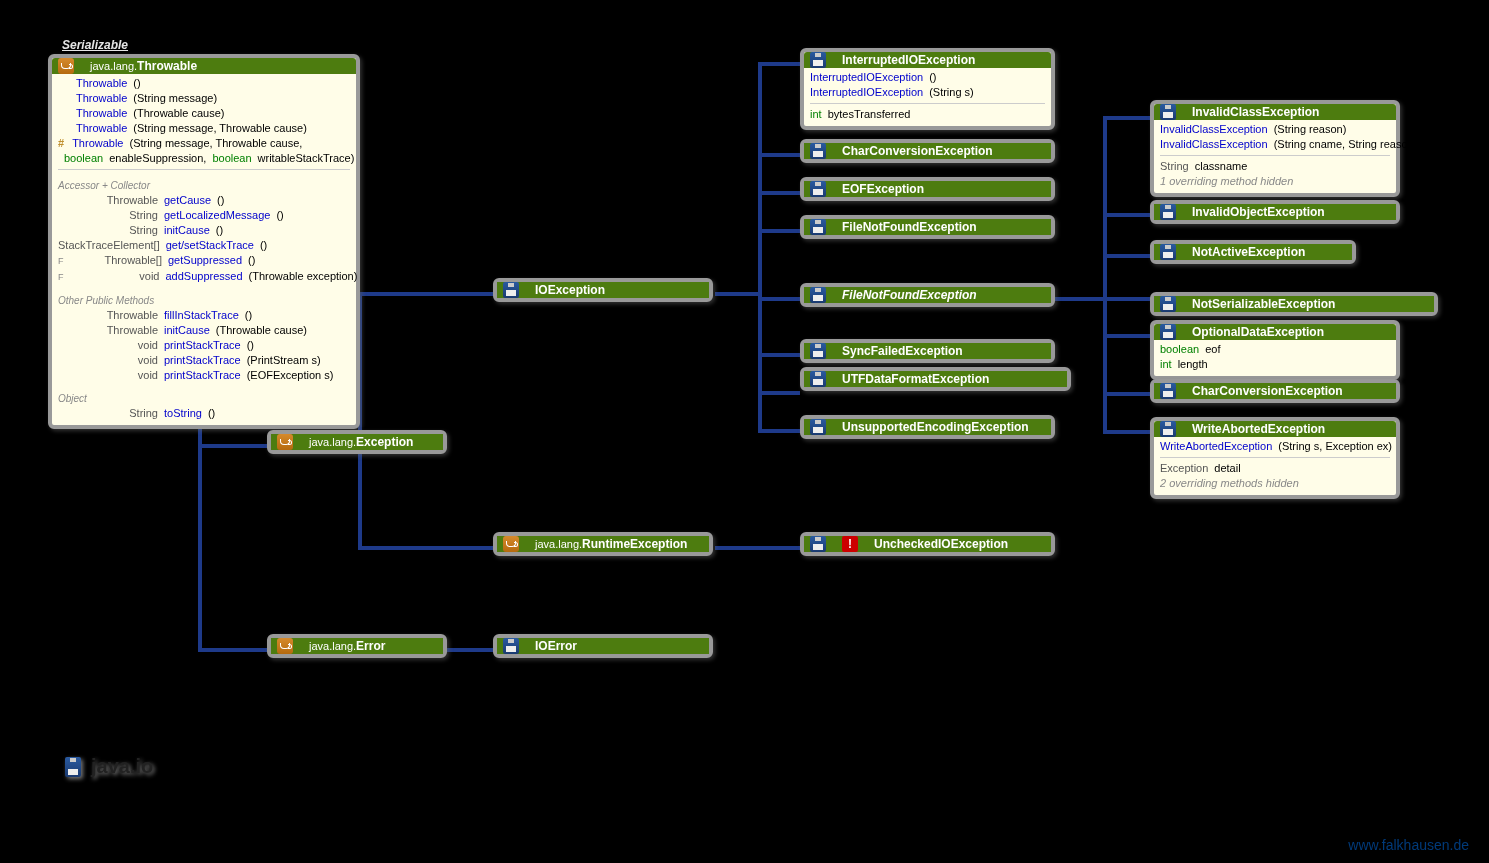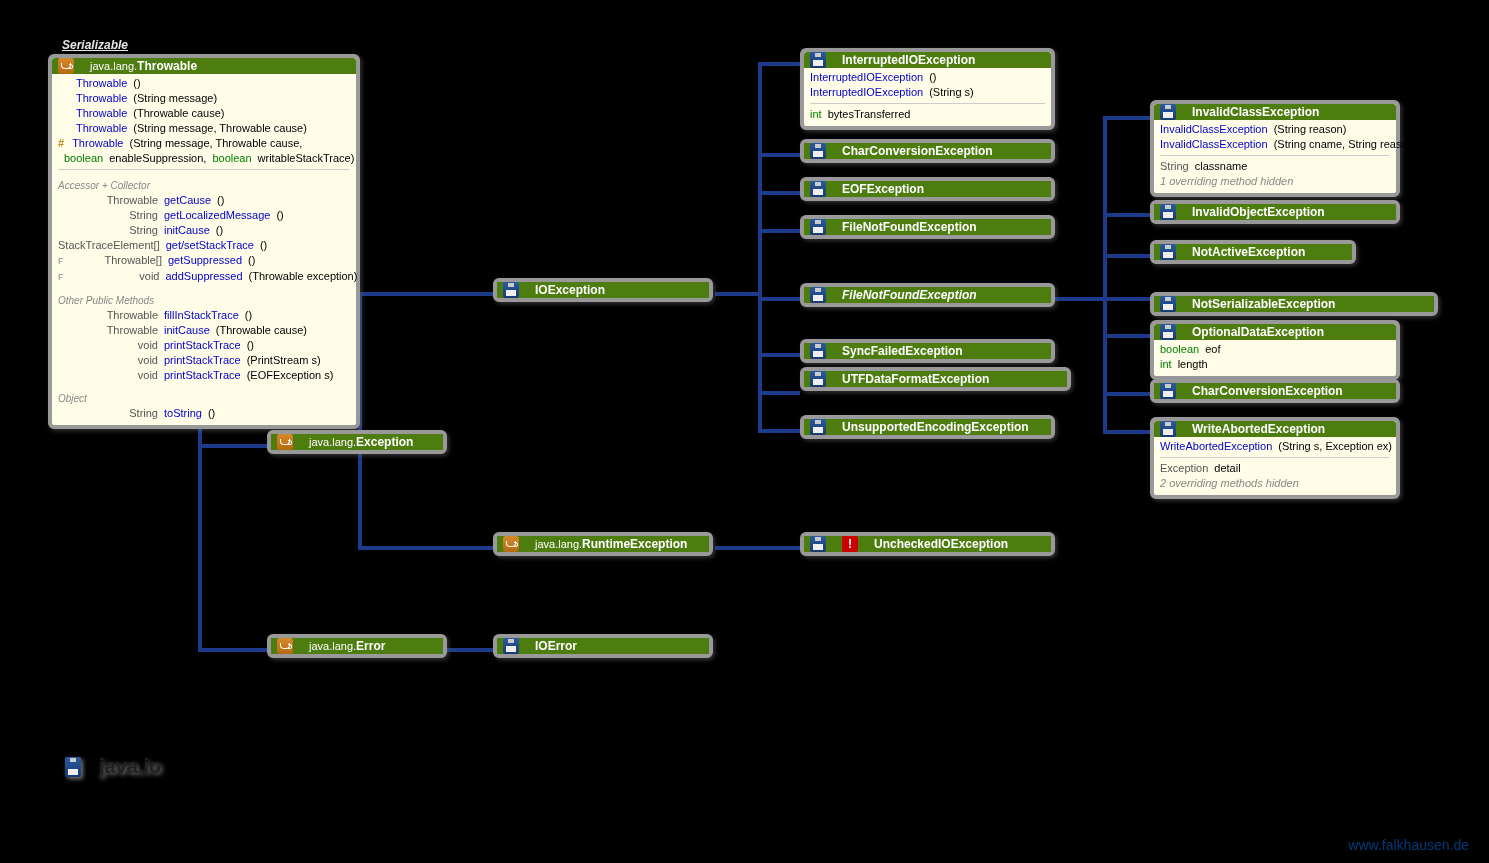--- a/index.html
+++ b/index.html
@@ -13,21 +13,21 @@
 .body{padding:2px 6px 4px;font-size:11px;line-height:15px}
 .section{color:#888;font-style:italic;font-size:10px;margin-top:8px}
 .row{display:flex;gap:6px;align-items:baseline;white-space:nowrap}
 .left{min-width:100px;text-align:right;color:#555}
 .ret{color:#555}
 .name{color:#0000cc}
 .kw{color:#008000}
 .plain{color:#000}
 .note{font-style:italic;color:#888}
 .serializable{position:absolute;color:#e5e5e5;font-style:italic;font-weight:bold;text-decoration:underline;font-size:12px}
-.footer-pkg{position:absolute;font-weight:bold;font-size:20px;color:#222;display:flex;align-items:center;gap:18px;filter:drop-shadow(2px 2px 2px #777)}
+.footer-pkg{position:absolute;font-weight:bold;font-size:20px;color:#222;display:flex;align-items:center;gap:10px;filter:drop-shadow(2px 2px 2px #777)}
 .footer-link{position:absolute;color:#003a7a;font-size:14px}
 .ico{width:16px;height:16px;display:inline-block;flex:0 0 16px}
 .ico.cup{background:linear-gradient(#d68a2c,#b56a0e);border-radius:3px;position:relative}
 .ico.cup::after{content:"";position:absolute;left:3px;top:5px;width:8px;height:5px;border:1px solid #fff;border-top:none;border-radius:0 0 4px 4px}
 .ico.cup::before{content:"";position:absolute;right:1px;top:6px;width:3px;height:3px;border:1px solid #fff;border-left:none;border-radius:0 3px 3px 0}
 .ico.disk{background:linear-gradient(#2a5aa0,#1a3a70);border-radius:2px;position:relative}
 .ico.disk::after{content:"";position:absolute;left:3px;bottom:2px;width:10px;height:6px;background:#eee}
 .ico.disk::before{content:"";position:absolute;left:5px;top:1px;width:6px;height:4px;background:#ccc}
 .bang{width:16px;height:16px;display:flex;align-items:center;justify-content:center;background:#c00;color:#fff;font-weight:bold;border-radius:2px;font-size:12px}
 .hash{color:#c09030;font-weight:bold;margin-right:2px}

